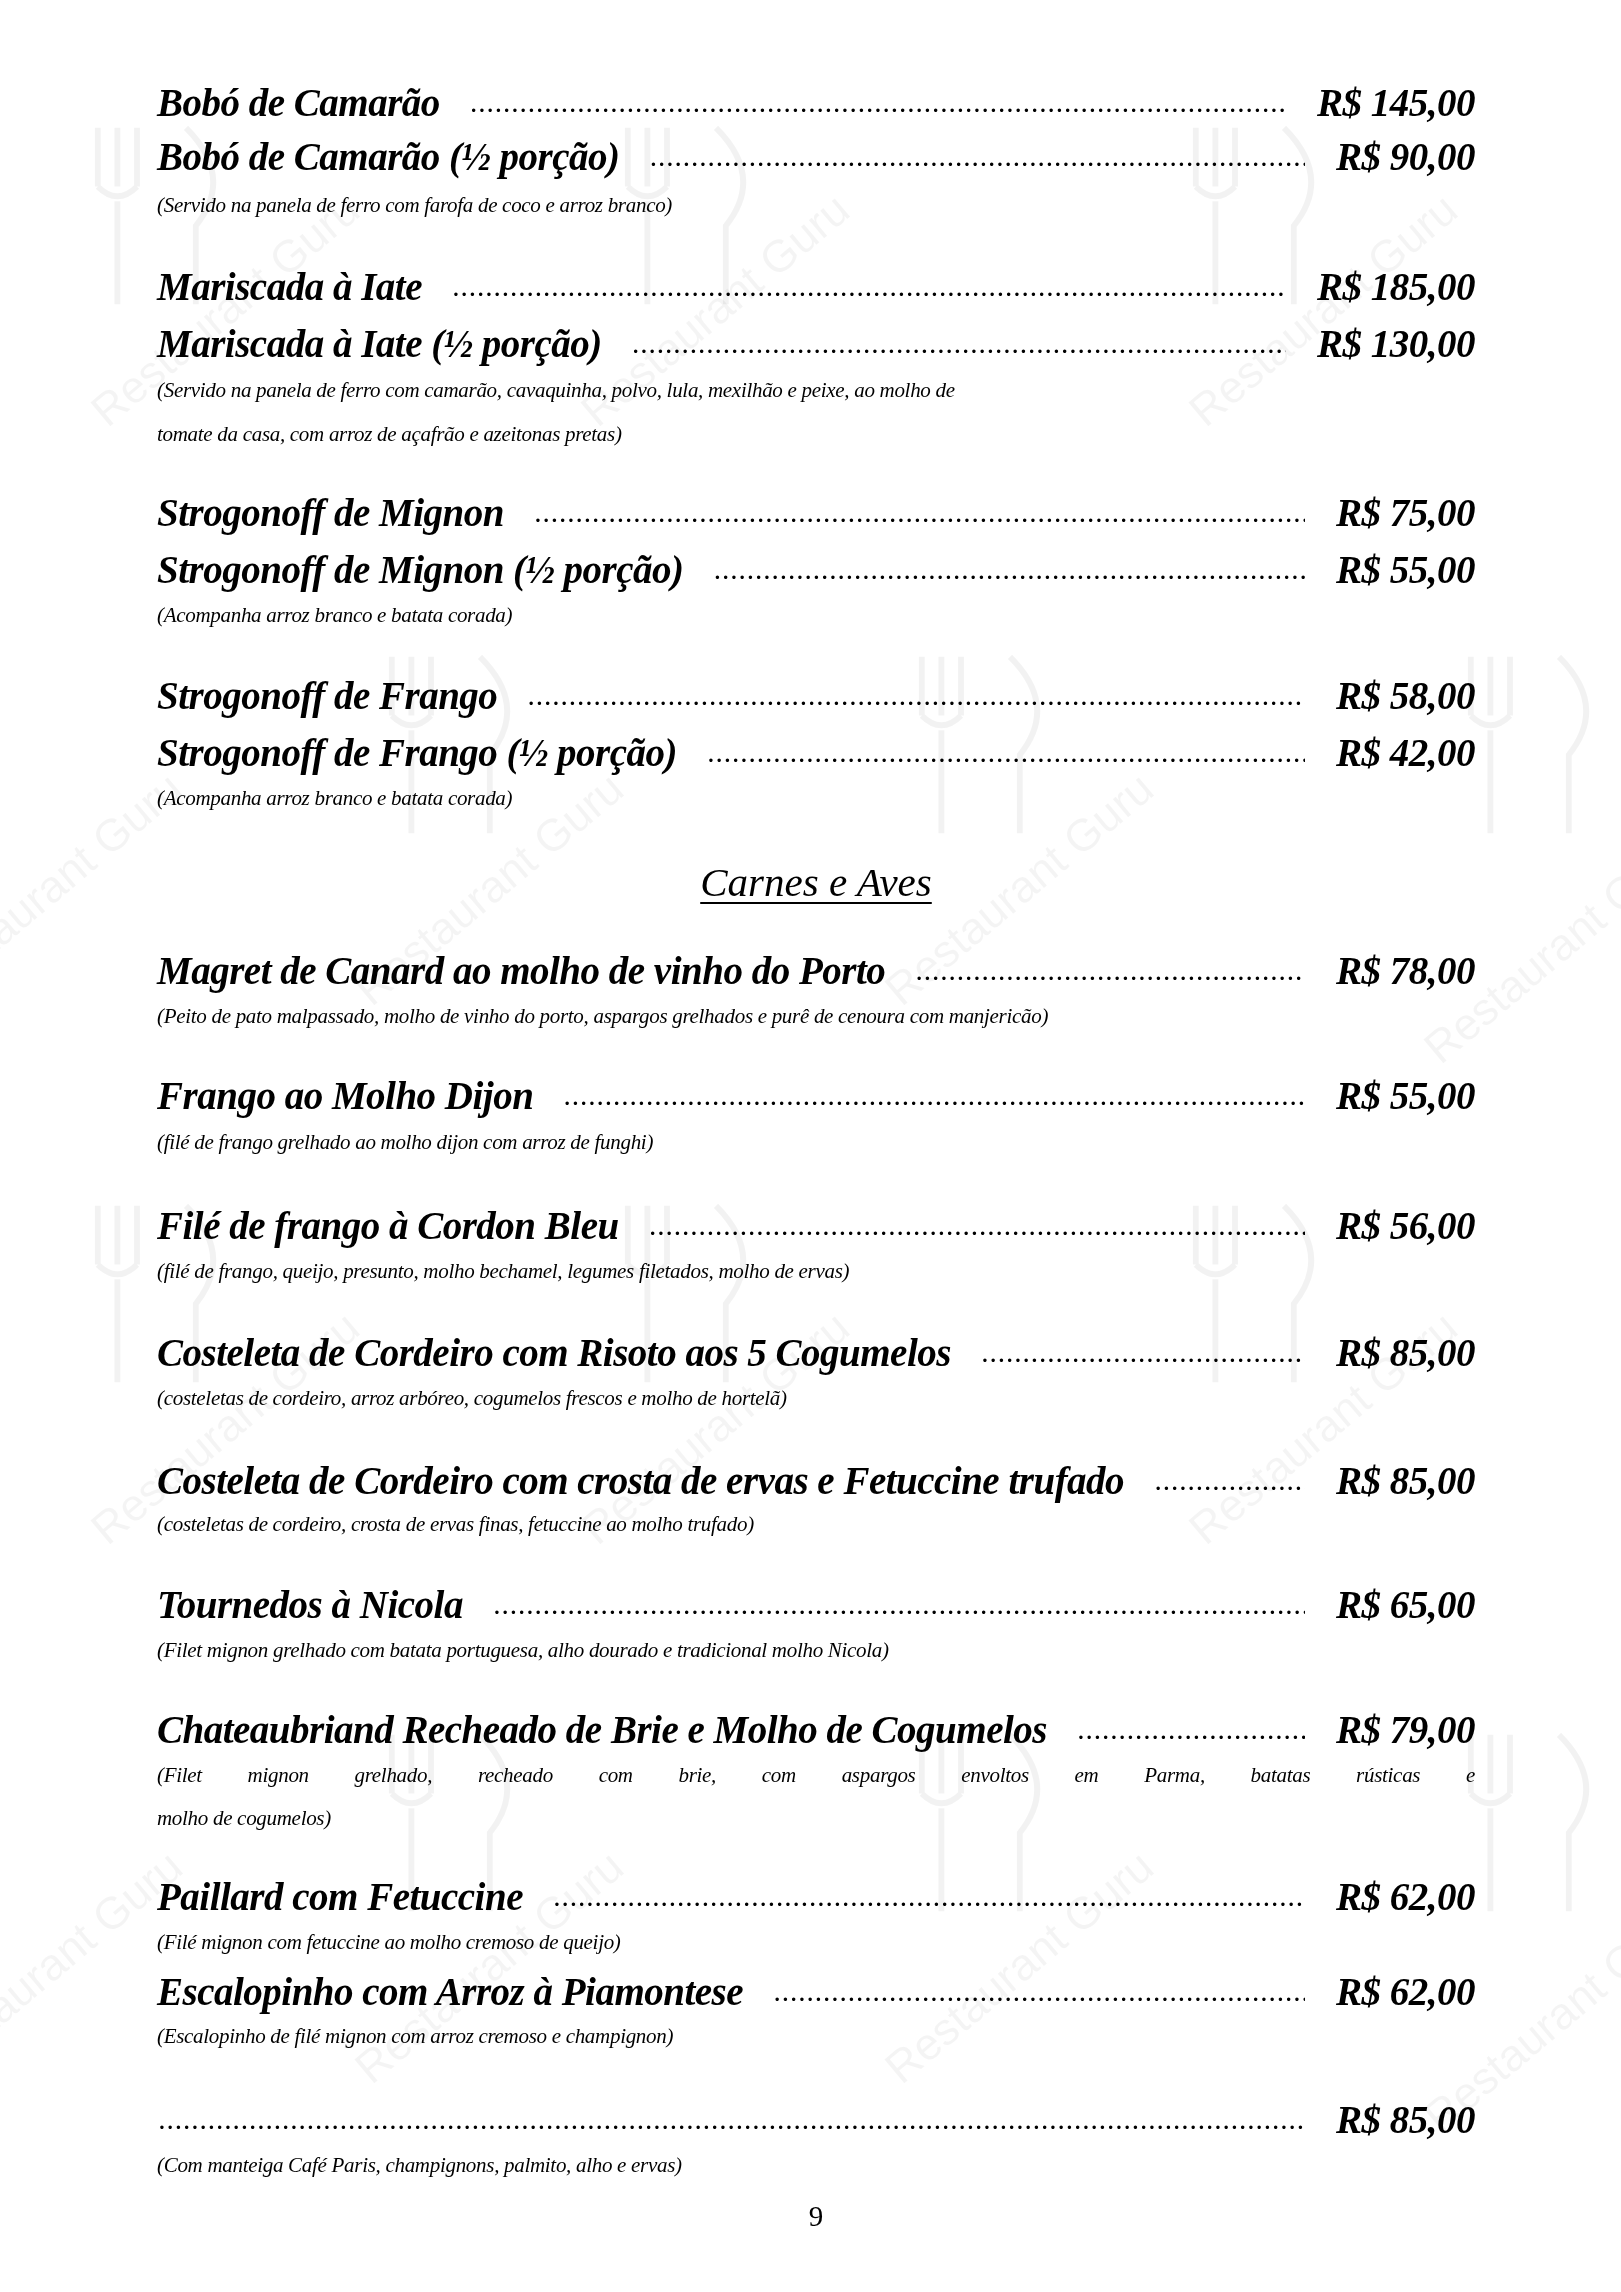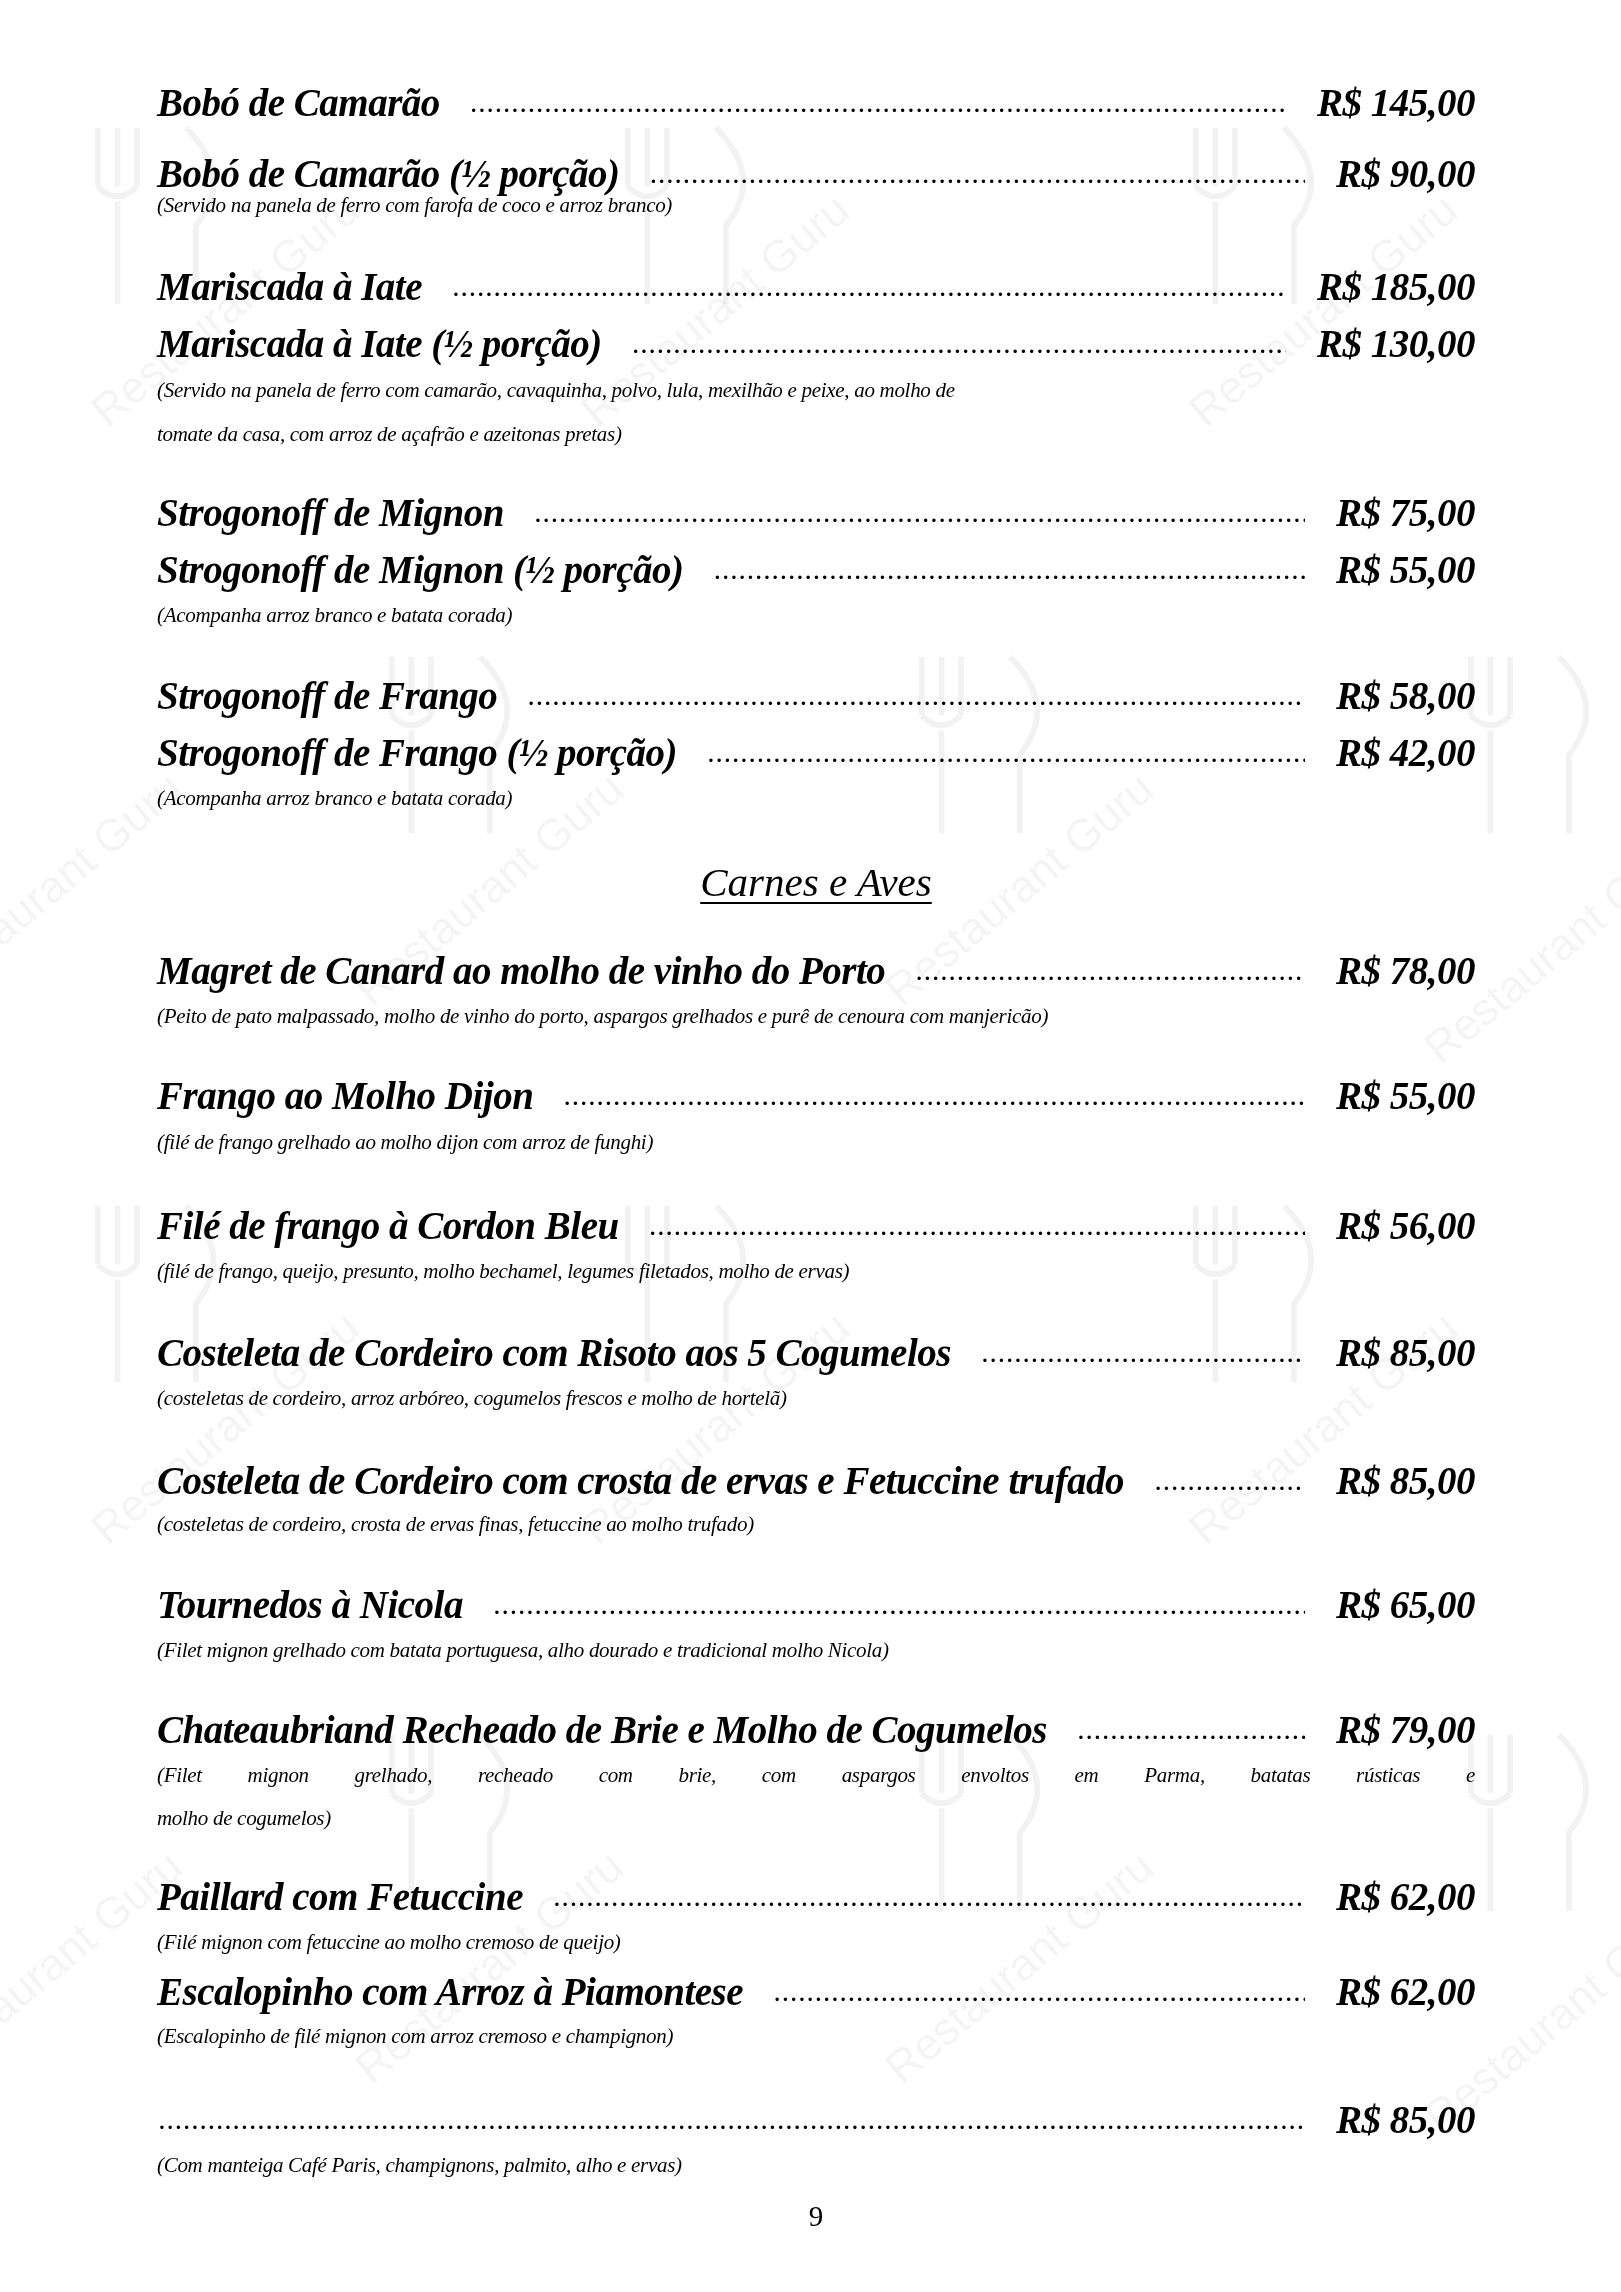--- a/index.html
+++ b/index.html
@@ -114,21 +114,21 @@
     </g>
   </svg>
 
 <div class="page">
 
   <div class="line" style="top:78px">
     <span class="name">Bobó de Camarão</span>
     <span class="dots"></span>
     <span class="price">R$ 145,00</span>
   </div>
-  <div class="line" style="top:149px">
+  <div class="line" style="top:132px">
     <span class="name">Bobó de Camarão (½ porção)</span>
     <span class="dots"></span>
     <span class="price">R$ 90,00</span>
   </div>
   <div class="desc" style="top:184px">(Servido na panela de ferro com farofa de coco e arroz branco)</div>
 
   <div class="line" style="top:262px">
     <span class="name">Mariscada à Iate</span>
     <span class="dots"></span>
     <span class="price">R$ 185,00</span>

